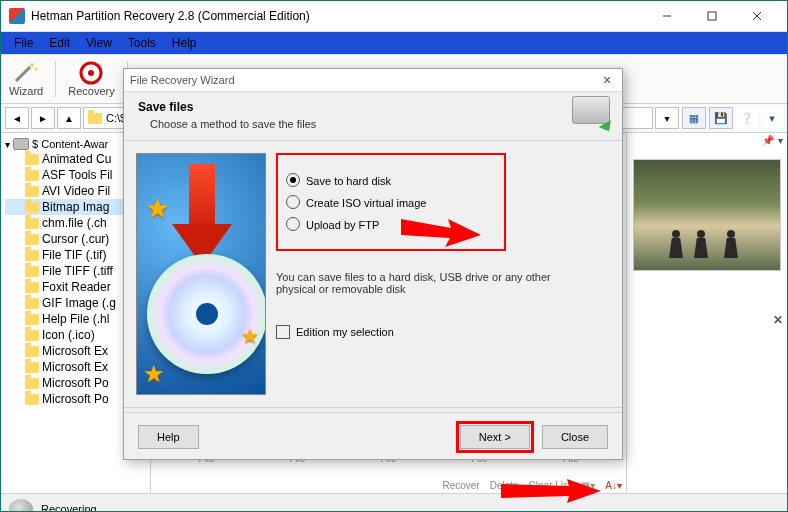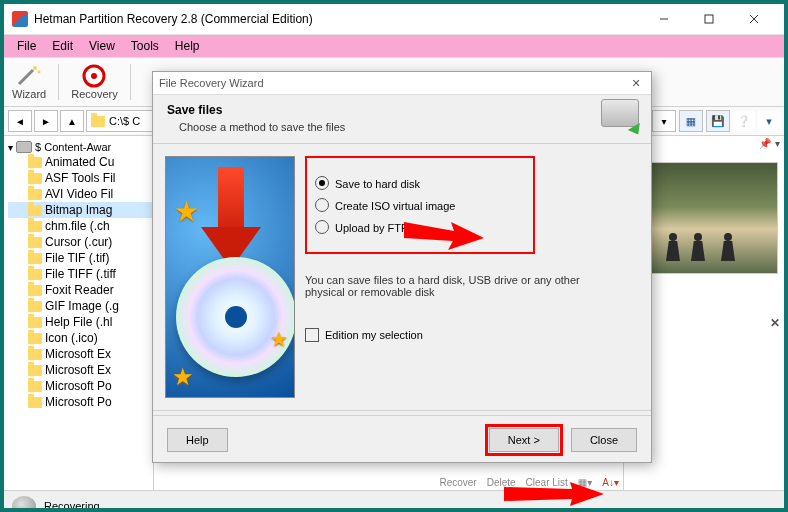--- a/index.html
+++ b/index.html
@@ -1,16 +1,16 @@
 <!DOCTYPE html>
 <html><head>
 <meta charset="utf-8">
 <style>
 html,body{margin:0;padding:0;font-family:"Segoe UI",Tahoma,sans-serif;font-size:12px;color:#000;background:#fff;}
-.window{width:788px;height:512px;border:4px solid #0f766e;box-sizing:border-box;position:relative;overflow:hidden;background:#f9a8d4;}
+.window{width:788px;height:512px;border:1px solid #0f766e;box-sizing:border-box;position:relative;overflow:hidden;background:#1d4ed8;}
 .titlebar{height:30px;background:#fff;border-bottom:1px solid #e1e1e1;display:flex;align-items:center;padding:0 8px;}
 .titlebar .app-icon{width:16px;height:16px;margin-right:6px;background:linear-gradient(135deg,#e63b2e 50%,#2e7dbd 50%);border-radius:2px;}
 .titlebar .title{flex:1;color:#000;font-size:12px;}
 .win-controls{display:flex;gap:0;}
 .win-btn{width:45px;height:28px;display:flex;align-items:center;justify-content:center;color:#666;}
 .menu-bar{height:22px;display:flex;align-items:center;padding:0 6px;gap:2px;border-bottom:1px solid #e1e1e1;}
 .menu-item{padding:2px 7px;}
 .toolbar{height:44px;display:flex;align-items:center;padding:2px 4px;border-bottom:1px solid #d0d0d0;gap:6px;background:#fafafa;}
 .tool-group{display:flex;flex-direction:column;align-items:center;font-size:11px;color:#444;padding:0 4px;}
 .sep{width:1px;height:36px;background:#d0d0d0;margin:0 2px;}
@@ -31,21 +31,21 @@
 .preview-panel{width:160px;border-left:1px solid #d0d0d0;background:#fff;position:relative;}
 .preview-header{height:16px;display:flex;justify-content:flex-end;padding:2px 4px;}
 .preview-img{margin:6px;height:110px;background:linear-gradient(180deg,#4a5a3a 0%,#7a8a5a 40%,#d8c8a0 60%,#5a6a4a 100%);position:relative;border:1px solid #ccc;}
 .fig{position:absolute;bottom:10px;width:14px;height:30px;}
 .fig::before{content:"";position:absolute;top:0;left:3px;width:8px;height:8px;border-radius:50%;background:#2a2a2a;}
 .fig::after{content:"";position:absolute;top:8px;left:0;width:14px;height:20px;background:#2a2a2a;clip-path:polygon(20% 0,80% 0,100% 100%,0 100%);}
 .statusbar{height:30px;border-top:1px solid #d0d0d0;display:flex;align-items:center;padding:0 8px;gap:8px;background:#f0f0f0;font-size:11px;}
 .status-ico{width:24px;height:20px;background:radial-gradient(circle at 40% 40%,#e0e0e0,#999);border-radius:50%;position:relative;}
 .status-ico::after{content:"";position:absolute;right:-2px;bottom:-2px;width:10px;height:10px;background:#4caf50;border-radius:50%;}
 
-.dialog{position:absolute;left:148px;top:67px;width:498px;height:390px;background:#f0f0f0;border:1px solid #a0a0a0;box-shadow:3px 3px 12px rgba(0,0,0,0.3);}
+.dialog{position:absolute;left:122px;top:67px;width:498px;height:390px;background:#f0f0f0;border:1px solid #a0a0a0;box-shadow:3px 3px 12px rgba(0,0,0,0.3);}
 .dlg-title{height:22px;background:#fff;display:flex;align-items:center;padding:0 6px;font-size:11px;color:#555;border-bottom:1px solid #ddd;}
 .dlg-title .spacer{flex:1;}
 .dlg-close{width:18px;text-align:center;color:#555;}
 .dlg-header{padding:8px 14px 6px 14px;position:relative;}
 .dlg-header h1{margin:0;font-size:12px;font-weight:bold;}
 .dlg-header p{margin:4px 0 0 12px;font-size:11px;color:#333;}
 .hdr-ico{position:absolute;right:10px;top:4px;width:40px;height:34px;}
 .hdr-drive{width:36px;height:26px;background:linear-gradient(#e8e8e8,#bbb);border:1px solid #999;border-radius:3px;}
 .hdr-arrow{position:absolute;right:-2px;bottom:-2px;width:0;height:0;border-left:7px solid transparent;border-right:7px solid transparent;border-top:9px solid #3cb043;transform:rotate(-30deg);}
 .dlg-sep{height:1px;background:#d0d0d0;margin:4px 0;}

